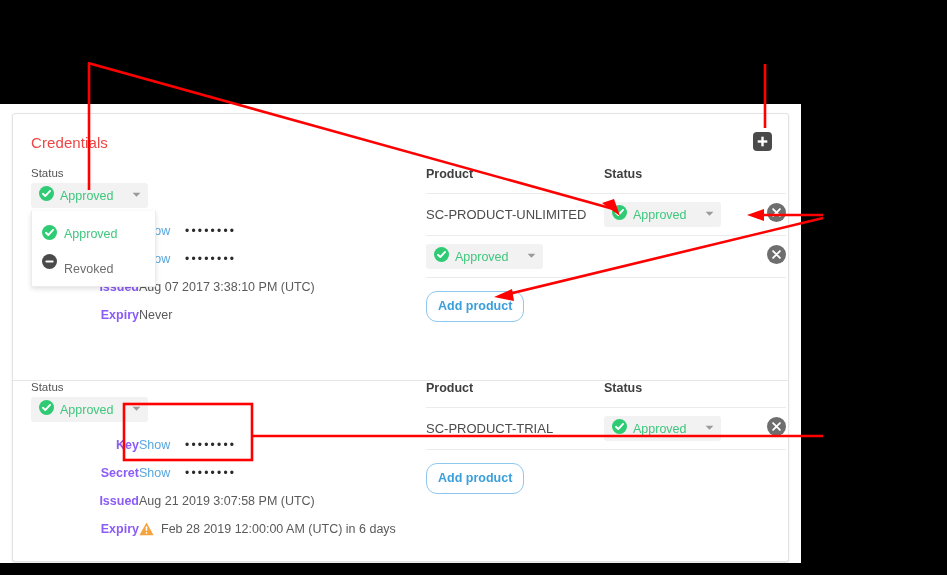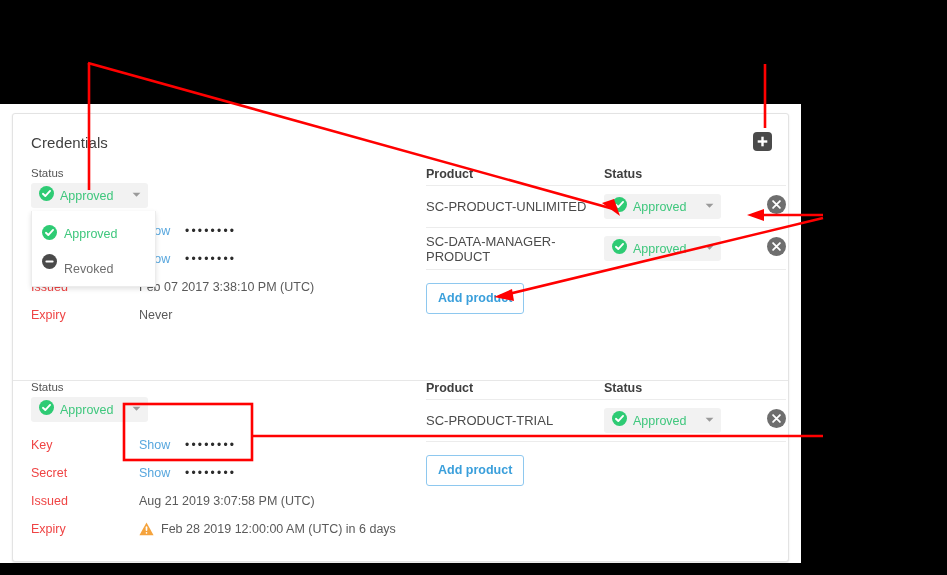--- a/index.html
+++ b/index.html
@@ -37,21 +37,21 @@
 
   .card-header {
     position: relative;
     height: 53px;
     padding: 0 18px;
   }
   .card-title {
     position: absolute;
     left: 18px; top: 20px;
     font-size: 15px;
-    color: #404040;
+    color: #ef4444;
     letter-spacing: .1px;
   }
   .add-cred-btn {
     position: absolute;
     right: 16px; top: 18px;
     width: 19px; height: 19px;
     border-radius: 4px;
     background: #4a4a4a;
     display: flex; align-items: center; justify-content: center;
     cursor: pointer;
@@ -131,23 +131,24 @@
   
   .detail-rows { margin-top: 9px; position: relative; }
   .drow {
     display: flex;
     align-items: center;
     height: 28px;
     font-size: 12.5px;
   }
   .drow .dkey {
     width: 108px;
-    font-weight: normal;
-    color: #ef4444;
+    font-weight: bold;
+    color: #8b5cf6;
     flex: none;
+    text-align: right;
   }
   .drow .dval { color: #5a5a5a; }
   .show-link {
     color: #58a7de;
     cursor: pointer;
     width: 46px;
     flex: none;
   }
   .dots {
     color: #2b2b2b;
@@ -161,21 +162,21 @@
   .right-col {
     position: absolute;
     left: 395px; top: 0;
     width: 360px;
   }
   .phead {
     display: flex;
     font-size: 12.5px;
     font-weight: bold;
     color: #3f3f3f;
-    padding-bottom: 4px;
+    padding-bottom: 12px;
     border-bottom: 1px solid #ececec;
   }
   .phead .c-prod { width: 178px; flex: none; }
   .phead .c-stat { flex: 1; }
   .prow {
     display: flex;
     align-items: center;
     min-height: 42px;
     border-bottom: 1px solid #ececec;
   }
@@ -188,21 +189,21 @@
   }
   .prow .c-stat { flex: 1; }
   .prow .c-del { width: 34px; flex: none; display:flex; justify-content:flex-end; }
   .del-btn { cursor: pointer; display:block; }
 
   .add-product-btn {
     display: inline-block;
     margin-top: 13px;
     padding: 7px 11px 8px 11px;
     border: 1px solid #8ec8ef;
-    border-radius: 3px;
+    border-radius: 11px;
     background: #ffffff;
     color: #3a9fdb;
     font-size: 12.5px;
     font-weight: bold;
     cursor: pointer;
   }
 
   
   #annots {
     position: absolute;
@@ -283,21 +284,21 @@
                 <span class="show-link">Show</span>
                 <span class="dots">••••••••</span>
               </div>
               <div class="drow">
                 <span class="dkey">Secret</span>
                 <span class="show-link">Show</span>
                 <span class="dots">••••••••</span>
               </div>
               <div class="drow">
                 <span class="dkey">Issued</span>
-                <span class="dval">Feb 07 2017 3:38:10 PM (UTC)</span>
+                <span class="dval">Aug 07 2017 3:38:10 PM (UTC)</span>
               </div>
               <div class="drow">
                 <span class="dkey">Expiry</span>
                 <span class="dval">Never</span>
               </div>
             </div>
           </div>
 
           <div class="right-col">
             <div class="phead">
@@ -327,21 +328,20 @@
                 <span class="del-btn">
                   <svg width="19" height="19" viewBox="0 0 20 20">
                     <circle cx="10" cy="10" r="10" fill="#6e6e6e"></circle>
                     <path d="M6.4 6.4 L13.6 13.6 M13.6 6.4 L6.4 13.6" stroke="#ffffff" stroke-width="1.9" stroke-linecap="round"></path>
                   </svg>
                 </span>
               </div>
             </div>
 
             <div class="prow">
-              <div class="c-prod">SC-DATA-MANAGER-PRODUCT</div>
               <div class="c-stat">
                 <div class="status-select">
                   <span>
                     <svg width="15" height="15" viewBox="0 0 16 16">
                       <circle cx="8" cy="8" r="8" fill="#2ecb74"></circle>
                       <path d="M4.2 8.3 L6.7 10.7 L11.8 5.2" stroke="#ffffff" stroke-width="2" fill="none" stroke-linecap="round" stroke-linejoin="round"></path>
                     </svg>
                   </span>
                   <span class="sel-text">Approved</span>
                   <span class="caret">

